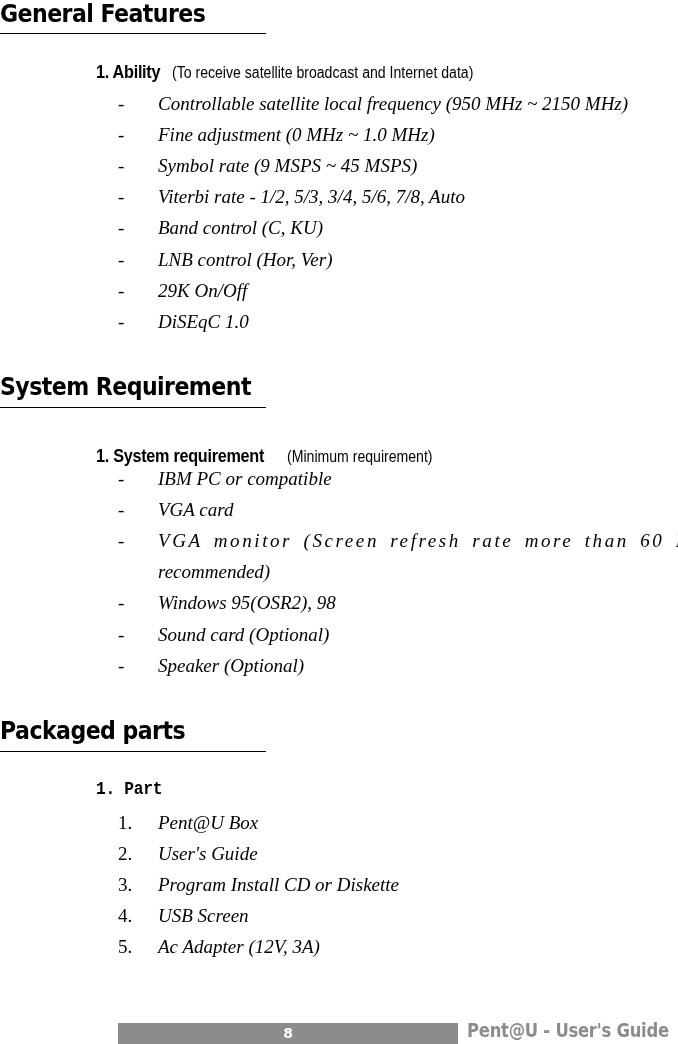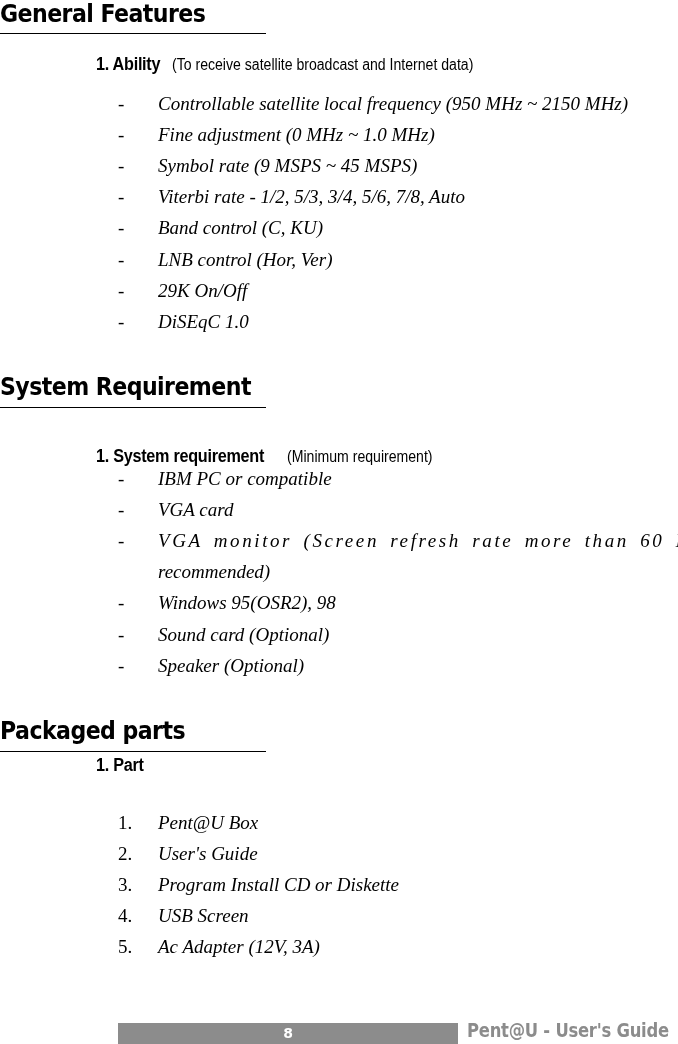--- a/index.html
+++ b/index.html
@@ -32,21 +32,21 @@
     position:absolute; left:467px; top:1017px; font-family:"DejaVu Sans", sans-serif; font-weight:bold;
     font-size:20px; color:#8c8c8c; white-space:nowrap; transform:scaleX(0.82); transform-origin:left center;
     letter-spacing:-0.3px; line-height:26px;
   }
 </style>
 </head>
 <body>
 
 <div class="h1" style="top:0px;">General Features</div>
 <div class="rule" style="top:33px;"></div>
-<div class="sub" style="top:53px;text-align:right;">
+<div class="sub" style="top:61px;text-align:right;">
   <span class="b">1. Ability</span>
   <span class="n">(To receive satellite broadcast and Internet data)</span>
 </div>
 
 <div class="item" style="top:93px;">
     <span class="dash">-</span>
     <span class="txt">Controllable satellite local frequency (950 MHz ~ 2150 MHz)</span>
   </div>
 <div class="item" style="top:124px;">
     <span class="dash">-</span>
@@ -107,21 +107,21 @@
     <span class="dash">-</span>
     <span class="txt">Sound card (Optional)</span>
   </div>
 <div class="item" style="top:655px;">
     <span class="dash">-</span>
     <span class="txt">Speaker (Optional)</span>
   </div>
 
 <div class="h1" style="top:717px;">Packaged parts</div>
 <div class="rule" style="top:751px;"></div>
-<div class="sub" style="top:754px;">
+<div class="sub" style="top:778px;font-family:Liberation Mono, monospace;">
   <span class="b">1. Part</span>
 </div>
 
 <div class="item" style="top:812px;">
     <span class="num">1.</span>
     <span class="txt">Pent@U Box</span>
   </div>
 <div class="item" style="top:843px;">
     <span class="num">2.</span>
     <span class="txt">User's Guide</span>

